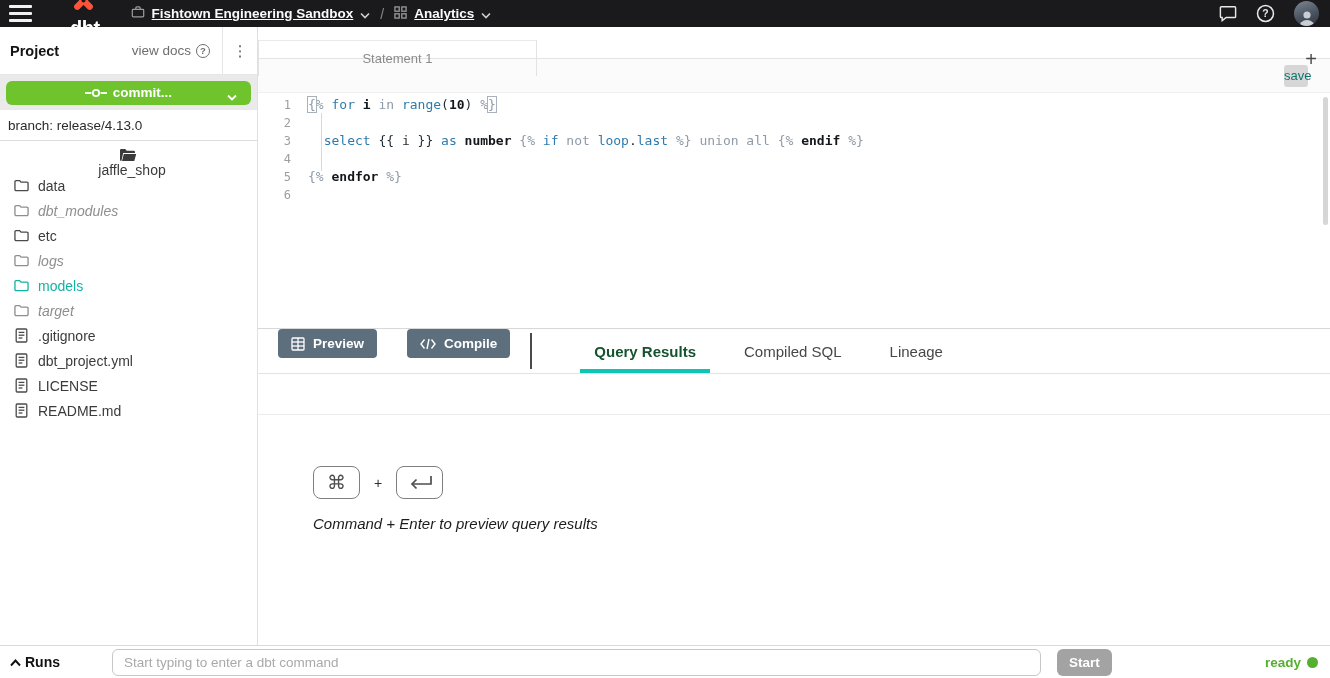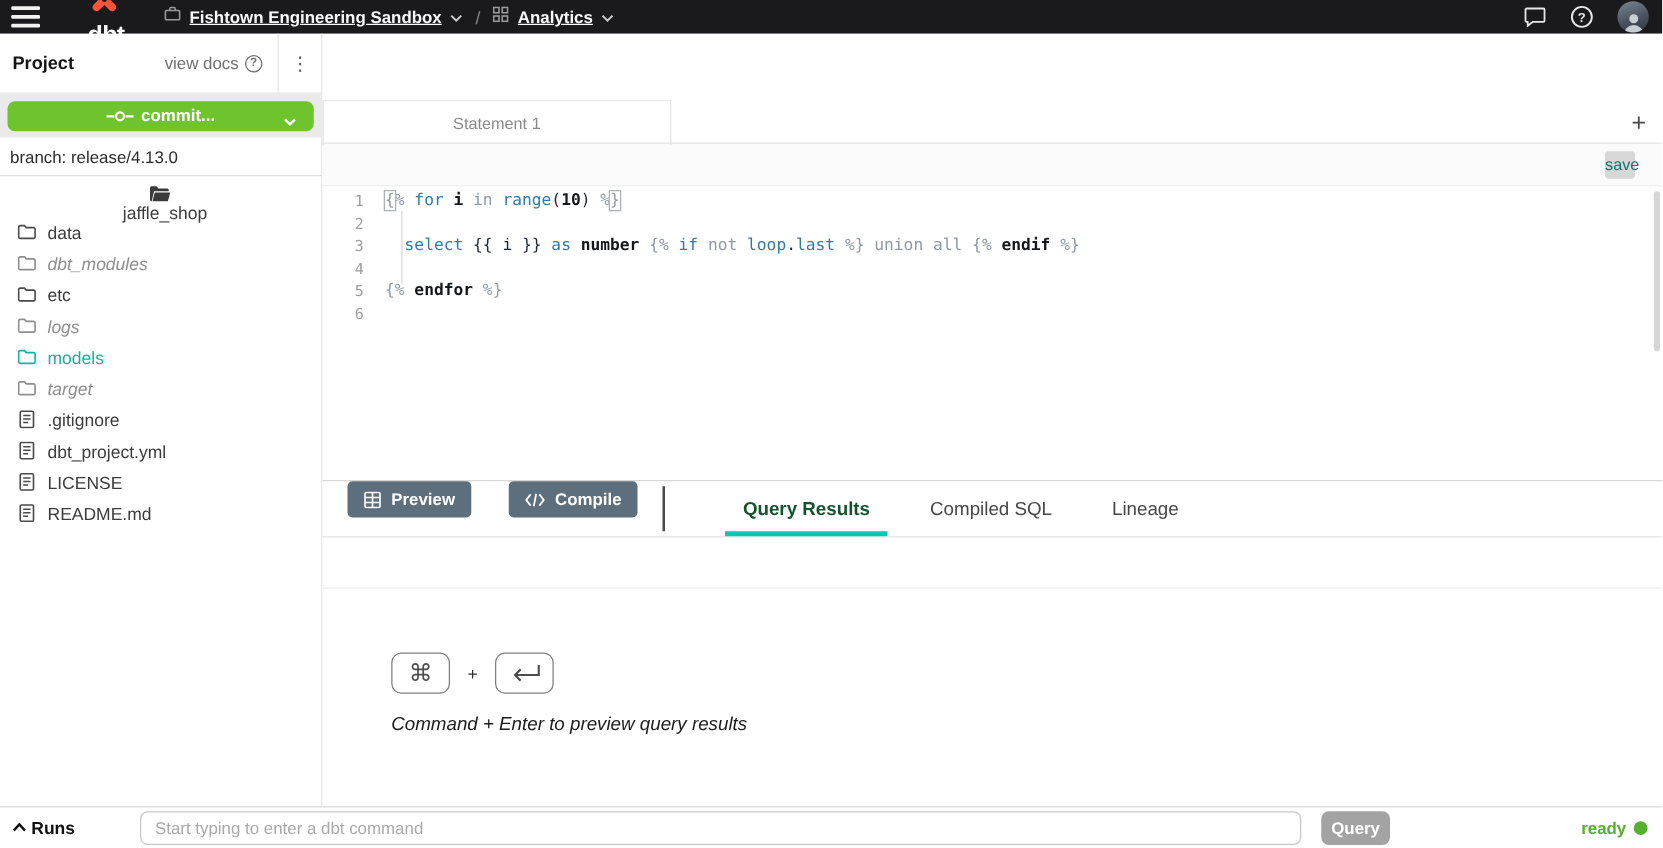--- a/index.html
+++ b/index.html
@@ -49,21 +49,21 @@
   .tree { padding-top:7px; overflow:hidden; }
   .tree-row { height:25px; display:flex; align-items:center; font-size:14px; color:#3b3b3b; cursor:pointer; }
   .tree-row.lvl0 { padding-left:7px;flex-direction:column; }
   .tree-row.lvl1 { padding-left:12px; }
   .tree-row .ticon { width:18px; display:flex; align-items:center; justify-content:center; margin-right:8px; }
   .tree-row.italic { color:#8e8e8e; font-style:italic; }
   .tree-row.active { color:#12b3a2; }
 
   
   .main { flex:1; height:100%; display:flex; flex-direction:column; position:relative; background:#fff; }
-  .tabstrip { height:48px; border-bottom:1px solid #e3e3e3; position:relative;margin-top:40px; }
+  .tabstrip { height:32px; border-bottom:1px solid #e3e3e3; position:relative; }
   .tab { position:absolute; left:0; top:13px; width:279px; height:36px;
          border-left:1px solid #e3e3e3; border-right:1px solid #e3e3e3; border-top:1px solid #e9e9e9;
          display:flex; align-items:center; justify-content:center; font-size:13px; color:#8a8a8a; cursor:pointer; }
   .newtab { position:absolute; right:8px; top:21px; width:22px; height:22px; display:flex; align-items:center;
             justify-content:center; color:#4a4a4a; font-size:20px; font-weight:300; cursor:pointer; }
   .editor-toolbar { height:34px; background:#fbfbfb; border-bottom:1px solid #f0f0f0; display:flex;
                     align-items:center; justify-content:flex-end; }
   .save-btn { margin-right:22px; width:24px; height:22px; background:#d7d7d7; border:none; border-radius:3px;
               color:#0f766e; font-size:13px; cursor:pointer; font-family:"Liberation Sans",sans-serif; }
   .code-area { height:235px; position:relative; font-family:"DejaVu Sans Mono", monospace; padding-top:3px; }
@@ -432,20 +432,20 @@
   <footer class="cmdbar">
     <div class="runs-toggle">
       <span>
         <svg width="11" height="8" viewBox="0 0 11 8" fill="none" stroke="#111" stroke-width="1.9">
             <path d="M1 6.5 5.5 1.5 10 6.5"></path>
           </svg>
       </span>
       <span class="runs-label">Runs</span>
     </div>
     <input class="cmd-input" type="text" placeholder="Start typing to enter a dbt command" style="">
-    <button class="enter-btn">Query</button>
+    <button class="enter-btn">Start</button>
     <div class="status">
       <span class="status-text">ready</span>
       <span class="status-dot"></span>
     </div>
   </footer>
 
 </div>
 
 </body></html>

